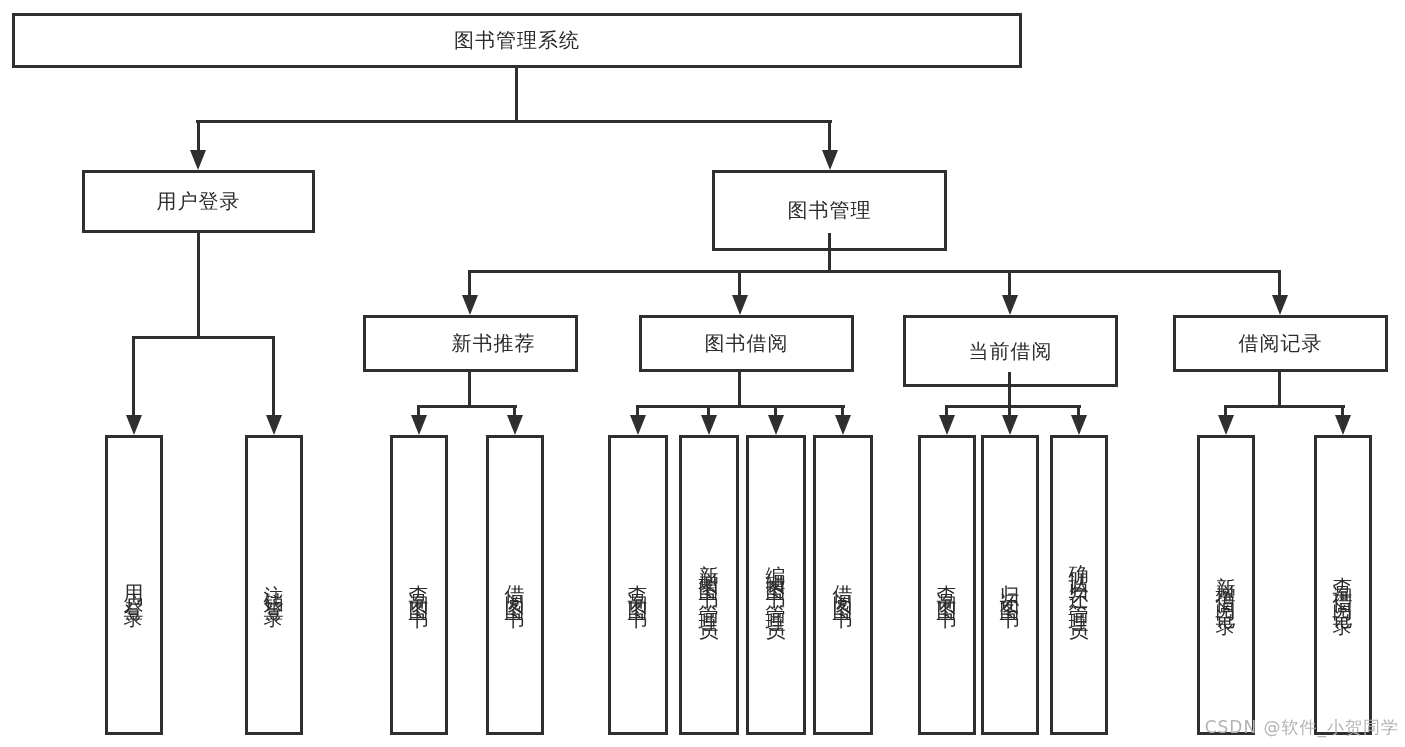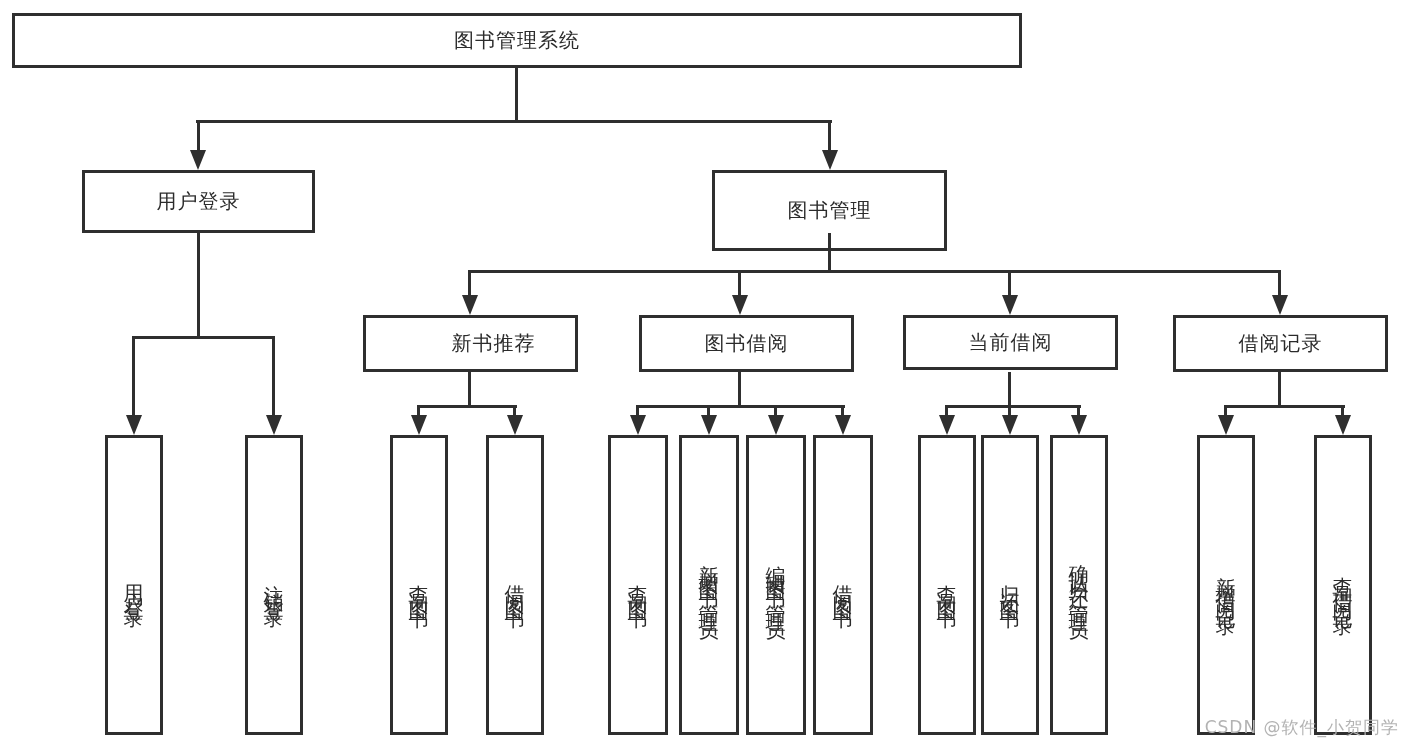--- a/index.html
+++ b/index.html
@@ -72,21 +72,21 @@
   <div class="arrow" style="left:1002px;top:295px;"></div>
   <div class="line" style="left:1278px;top:270px;width:3px;height:25px;"></div>
   <div class="arrow" style="left:1272px;top:295px;"></div>
 
   <div class="node" style="left:363px;top:315px;width:215px;height:57px;padding-left:46px;">
     <span>新书推荐</span>
   </div>
   <div class="node" style="left:624px;top:315px;width:215px;height:57px;margin-left:15px;">
     <span>图书借阅</span>
   </div>
-  <div class="node" style="left:903px;top:315px;width:215px;height:55px;">
+  <div class="node" style="left:903px;top:315px;width:215px;height:72px;">
     <span>当前借阅</span>
   </div>
   <div class="node" style="left:1173px;top:315px;width:215px;height:57px;">
     <span>借阅记录</span>
   </div>
 
   <div class="line" style="left:468px;top:372px;width:3px;height:33px;"></div>
   <div class="line" style="left:738px;top:372px;width:3px;height:33px;"></div>
   <div class="line" style="left:1008px;top:372px;width:3px;height:33px;"></div>
   <div class="line" style="left:1278px;top:372px;width:3px;height:33px;"></div>

